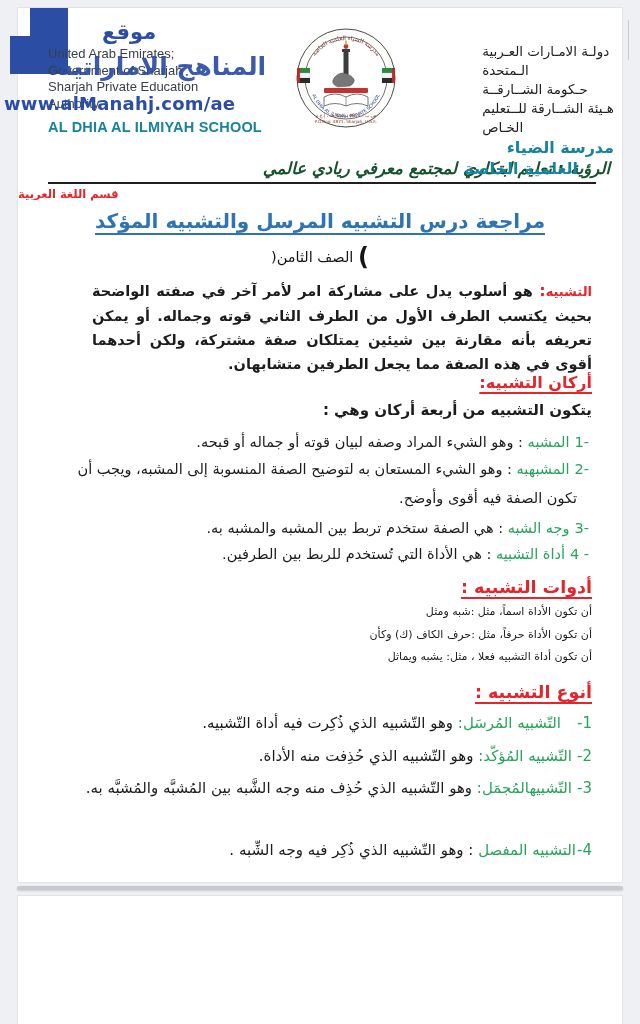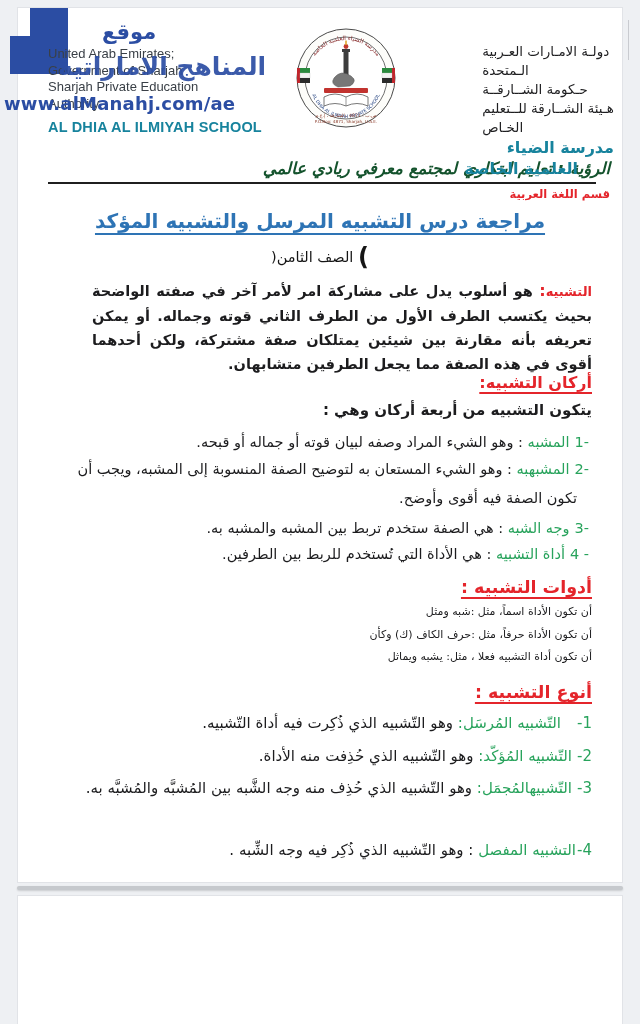--- a/index.html
+++ b/index.html
@@ -20,21 +20,21 @@
   .wm-word{left:84px;top:12px;font-size:21px;}
   .wm-brand{left:40px;top:44px;font-size:25px;opacity:.92;}
   .wm-url{left:-14px;top:85px;font-size:18px;direction:ltr;letter-spacing:.2px;}
   .logo{left:276px;top:14px;width:104px;height:124px;}
   .gov-ar{right:8px;top:34px;direction:rtl;text-align:left;font-size:13.5px;line-height:19px;color:#1e1e20;}
   .school-ar1{right:8px;top:130px;direction:rtl;font-size:16px;font-weight:bold;color:var(--teal,#17839d);}
   .school-ar2{right:44px;top:151px;direction:rtl;font-size:16px;font-weight:bold;color:var(--teal,#17839d);z-index:3;}
   .vision{right:12px;top:151px;direction:rtl;font-size:16.5px;font-weight:bold;color:#14532d;white-space:nowrap;z-index:2;font-style:italic;}
   .head-rule{left:30px;top:174px;width:548px;height:2px;background:#1f1f1f;}
   .vline{right:-7px;top:12px;width:1px;height:40px;background:#c9cbd0;}
-  .dept{left:0;right:12px;top:179px;text-align:right;font-size:11.5px;font-weight:600;color:var(--red,#e4252b);}
+  .dept{left:0;right:12px;top:179px;text-align:left;font-size:11.5px;font-weight:600;color:var(--red,#e4252b);}
 
   
   .title{left:0;right:0;top:201px;text-align:center;direction:rtl;font-size:20px;font-weight:bold;color:var(--title-blue,#2e74b5);text-decoration:underline;text-decoration-thickness:2px;text-underline-offset:5px;white-space:nowrap;}
   .grade{left:0;right:0;top:235px;text-align:center;direction:rtl;font-size:14.5px;color:#151515;}
   .grade .paren-big{font-size:24px;font-weight:bold;direction:ltr;unicode-bidi:isolate;vertical-align:-3px;}
   .grade .paren-close{direction:ltr;unicode-bidi:isolate;}
   .def{right:30px;left:74px;top:271px;direction:rtl;text-align:justify;font-size:14.5px;font-weight:bold;line-height:24px;color:var(--ink,#1c1c1e);margin:0;}
   .def-term{color:var(--red,#e4252b);font-size:13px;text-decoration-thickness:2px;text-underline-offset:3px;}
   .def-colon{color:var(--red,#e4252b);font-size:16px;}
   .sec-h{direction:rtl;font-weight:bold;color:var(--red,#e4252b);text-decoration:underline;text-decoration-thickness:2px;text-underline-offset:4px;}

